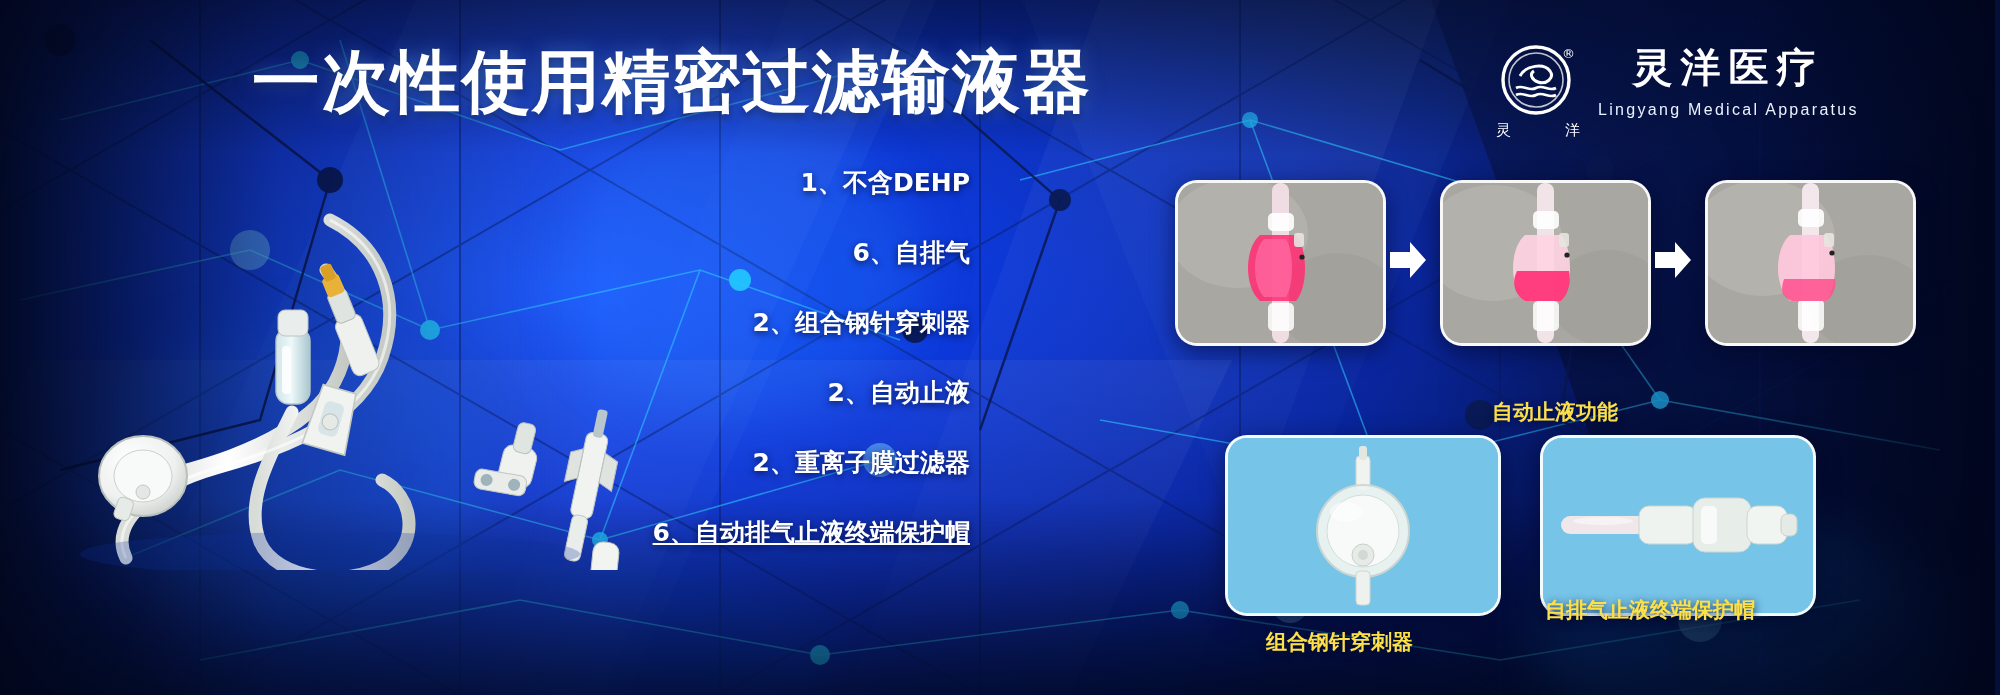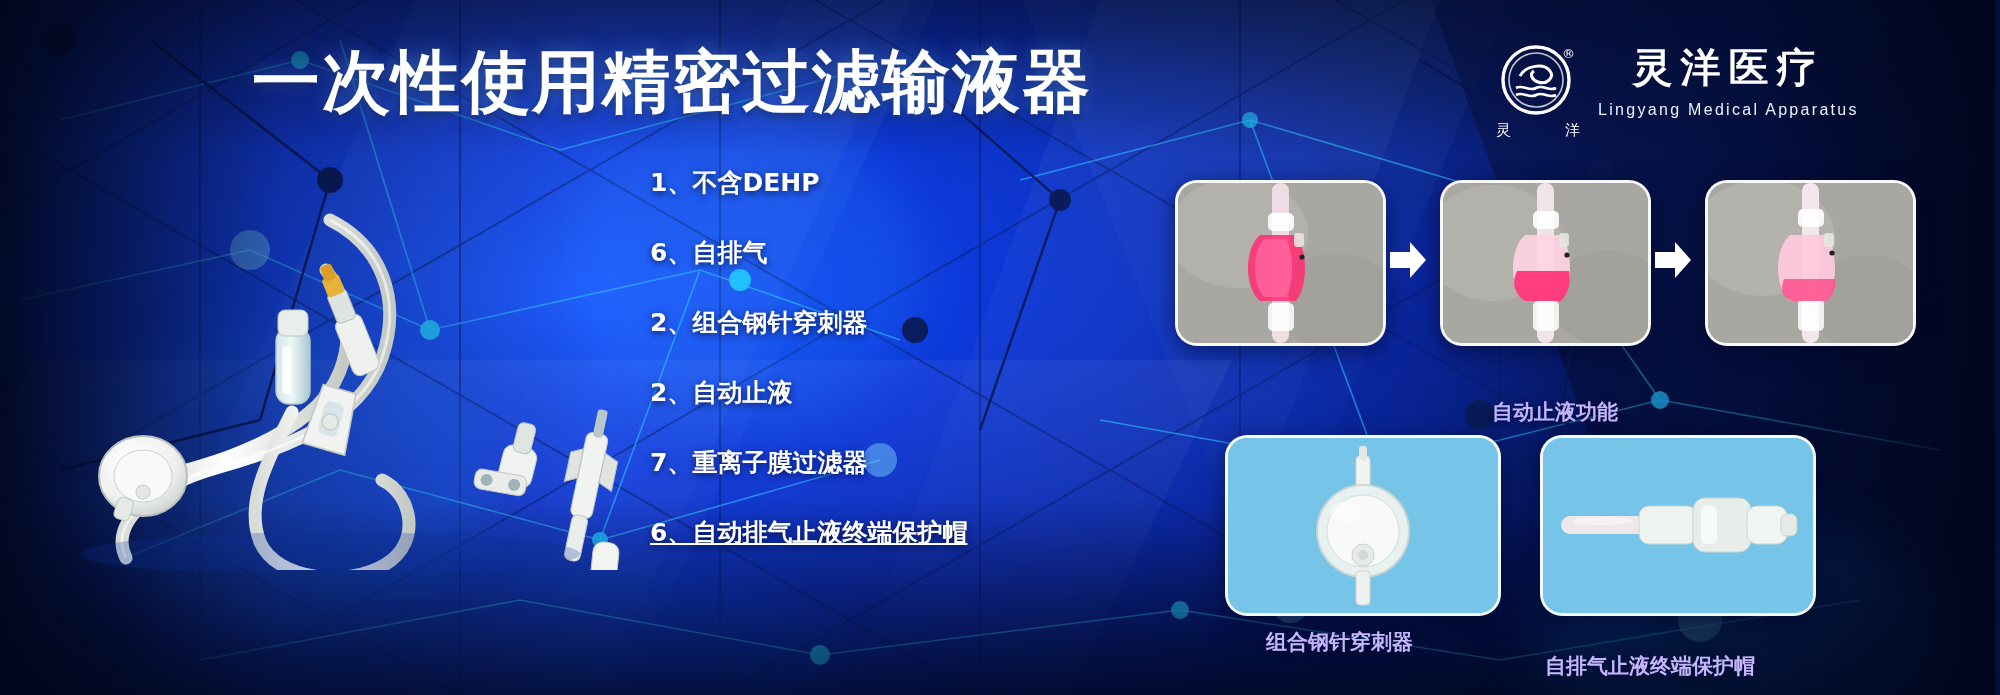--- a/index.html
+++ b/index.html
@@ -61,20 +61,21 @@
   .logo-mark-cn{position:absolute;left:0;bottom:-16px;width:84px;display:flex;justify-content:space-between;
                 font-size:15px;color:#fff;font-family:"DejaVu Sans",sans-serif;}
 
   
   #features{position:absolute;left:650px;top:170px;width:320px;}
   .feat{
     font-size:25px;font-weight:bold;color:#ffffff;line-height:1;
     margin-bottom:45px;white-space:nowrap;
     text-shadow:0 2px 7px rgba(0,15,60,.8);
     font-family:"DejaVu Sans","Liberation Sans",sans-serif;
+    text-align:right;
   }
   .feat:last-child{margin-bottom:0;text-decoration:underline;}
 
   
   #product{position:absolute;left:30px;top:150px;width:620px;height:420px;}
 
   
   .panel{position:absolute;border-radius:22px;overflow:hidden;
          box-shadow:0 6px 22px rgba(0,6,36,.55);}
   .panel.framed{border:3px solid rgba(255,255,255,.92);}
@@ -85,27 +86,27 @@
   #p2{left:1440px;top:180px;width:205px;height:160px;}
   #p3{left:1705px;top:180px;width:205px;height:160px;}
   #p4{left:1225px;top:435px;width:270px;height:175px;}
   #p5{left:1540px;top:435px;width:270px;height:175px;}
 
   .arrow{position:absolute;width:40px;height:44px;}
   #a1{left:1388px;top:238px;}
   #a2{left:1653px;top:238px;}
 
   .cap{
-    position:absolute;font-size:21px;font-weight:bold;color:#c4b5fd;white-space:nowrap;
+    position:absolute;font-size:21px;font-weight:bold;color:#fde047;white-space:nowrap;
     text-shadow:0 2px 8px rgba(0,12,50,.85);
     font-family:"DejaVu Sans","Liberation Sans",sans-serif;
   }
   #cap1{left:1492px;top:398px;}
   #cap2{left:1266px;top:628px;}
-  #cap3{left:1545px;top:652px;}
+  #cap3{left:1545px;top:596px;}
 </style>
 </head>
 <body>
 
 <div id="banner">
 
   <div class="bg-base"></div>
 
   <div class="facet f1"></div>
   <div class="facet f2"></div>
@@ -328,21 +329,21 @@
       <div class="logo-cn">灵洋医疗</div>
       <div class="logo-en">Lingyang Medical Apparatus</div>
     </div>
   </div>
 
   <div id="features">
     <div class="feat">1、不含DEHP</div>
     <div class="feat">6、自排气</div>
     <div class="feat">2、组合钢针穿刺器</div>
     <div class="feat">2、自动止液</div>
-    <div class="feat">7、重离子膜过滤器</div>
+    <div class="feat">2、重离子膜过滤器</div>
     <div class="feat">6、自动排气止液终端保护帽</div>
   </div>
 
   <div class="panel framed panel-grey" id="p1">
     <svg width="205" height="160" viewBox="0 0 205 160">
       <rect width="205" height="160" fill="#a9a7a2"></rect>
       <ellipse cx="60" cy="50" rx="70" ry="55" fill="#b9b7b2" opacity=".6"></ellipse>
       <ellipse cx="160" cy="120" rx="60" ry="50" fill="#9e9c97" opacity=".6"></ellipse>
       <rect x="94" y="0" width="17" height="160" rx="8" fill="#f3dfe6" opacity=".95"></rect>
       <rect x="90" y="30" width="26" height="18" rx="5" fill="#ffffff" opacity=".9"></rect>

